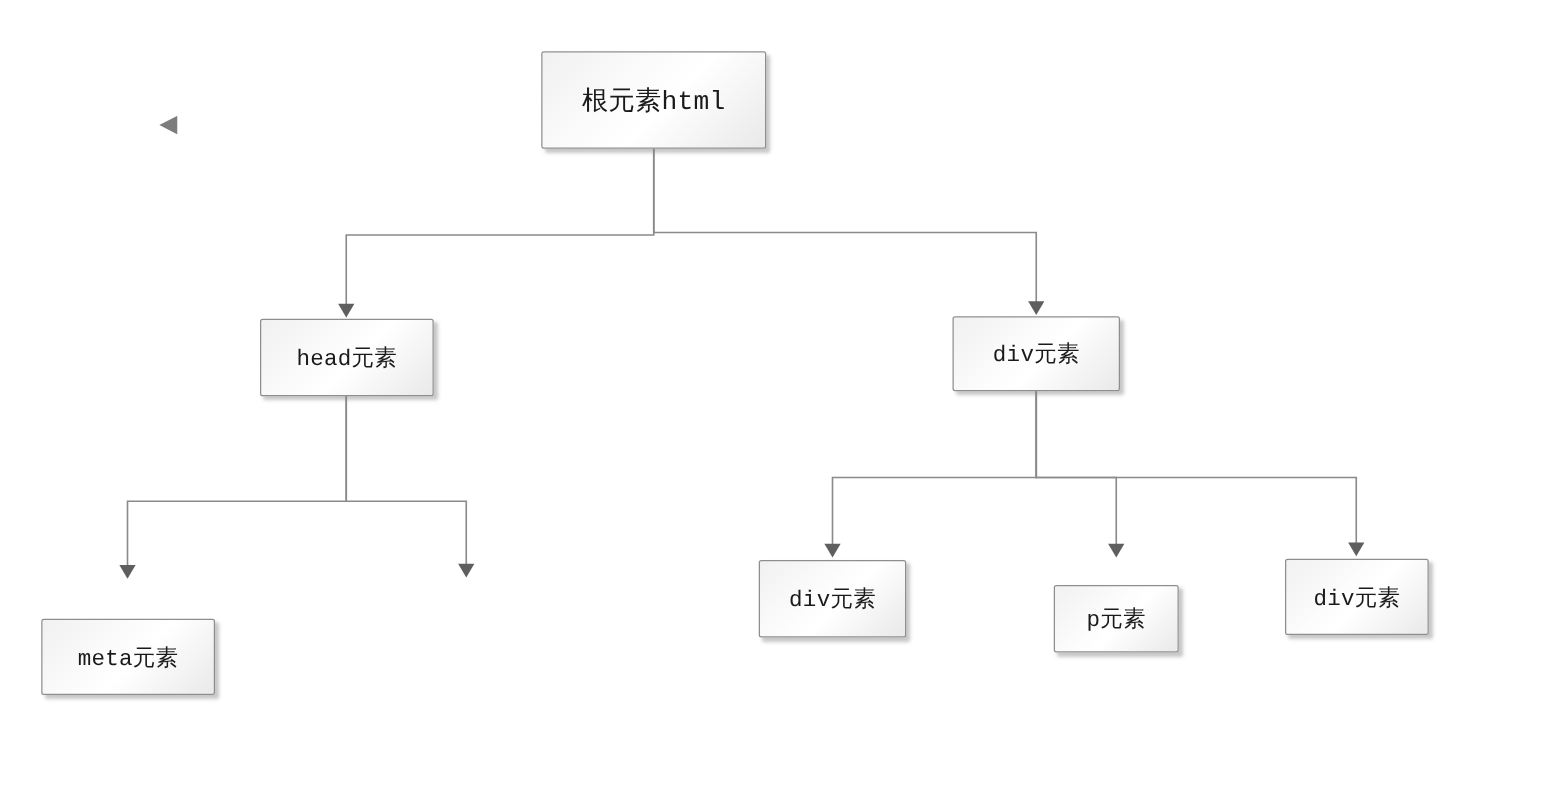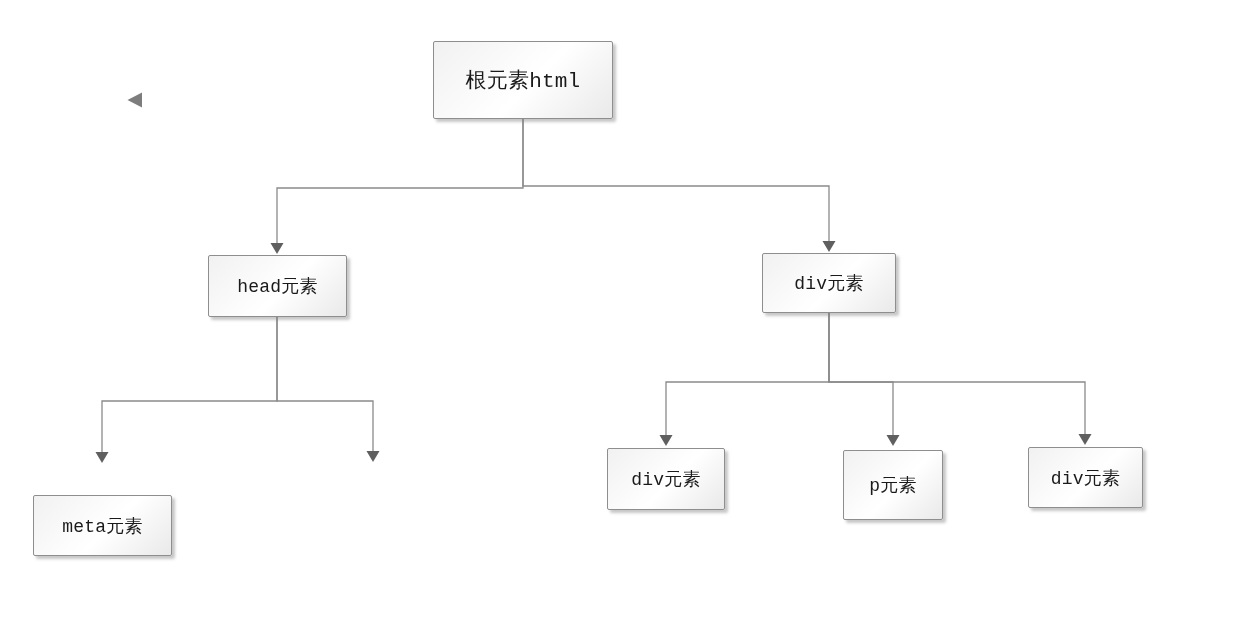--- a/index.html
+++ b/index.html
@@ -79,17 +79,17 @@
 
   <div class="node" style="left:208px; top:255px; width:139px; height:62px;">head元素</div>
 
   <div class="node" style="left:762px; top:253px; width:134px; height:60px;">div元素</div>
 
   <div class="node" style="left:33px;  top:467px; width:139px; height:61px;margin-top:28px;">meta元素</div>
 
 
   <div class="node" style="left:607px; top:448px; width:118px; height:62px;">div元素</div>
 
-  <div class="node" style="left:843px; top:450px; width:100px; height:70px;">p元素</div>
+  <div class="node" style="left:843px; top:468px; width:100px; height:54px;">p元素</div>
 
   <div class="node" style="left:1028px; top:447px; width:115px; height:61px;">div元素</div>
 
 </div>
 
 </body></html>

